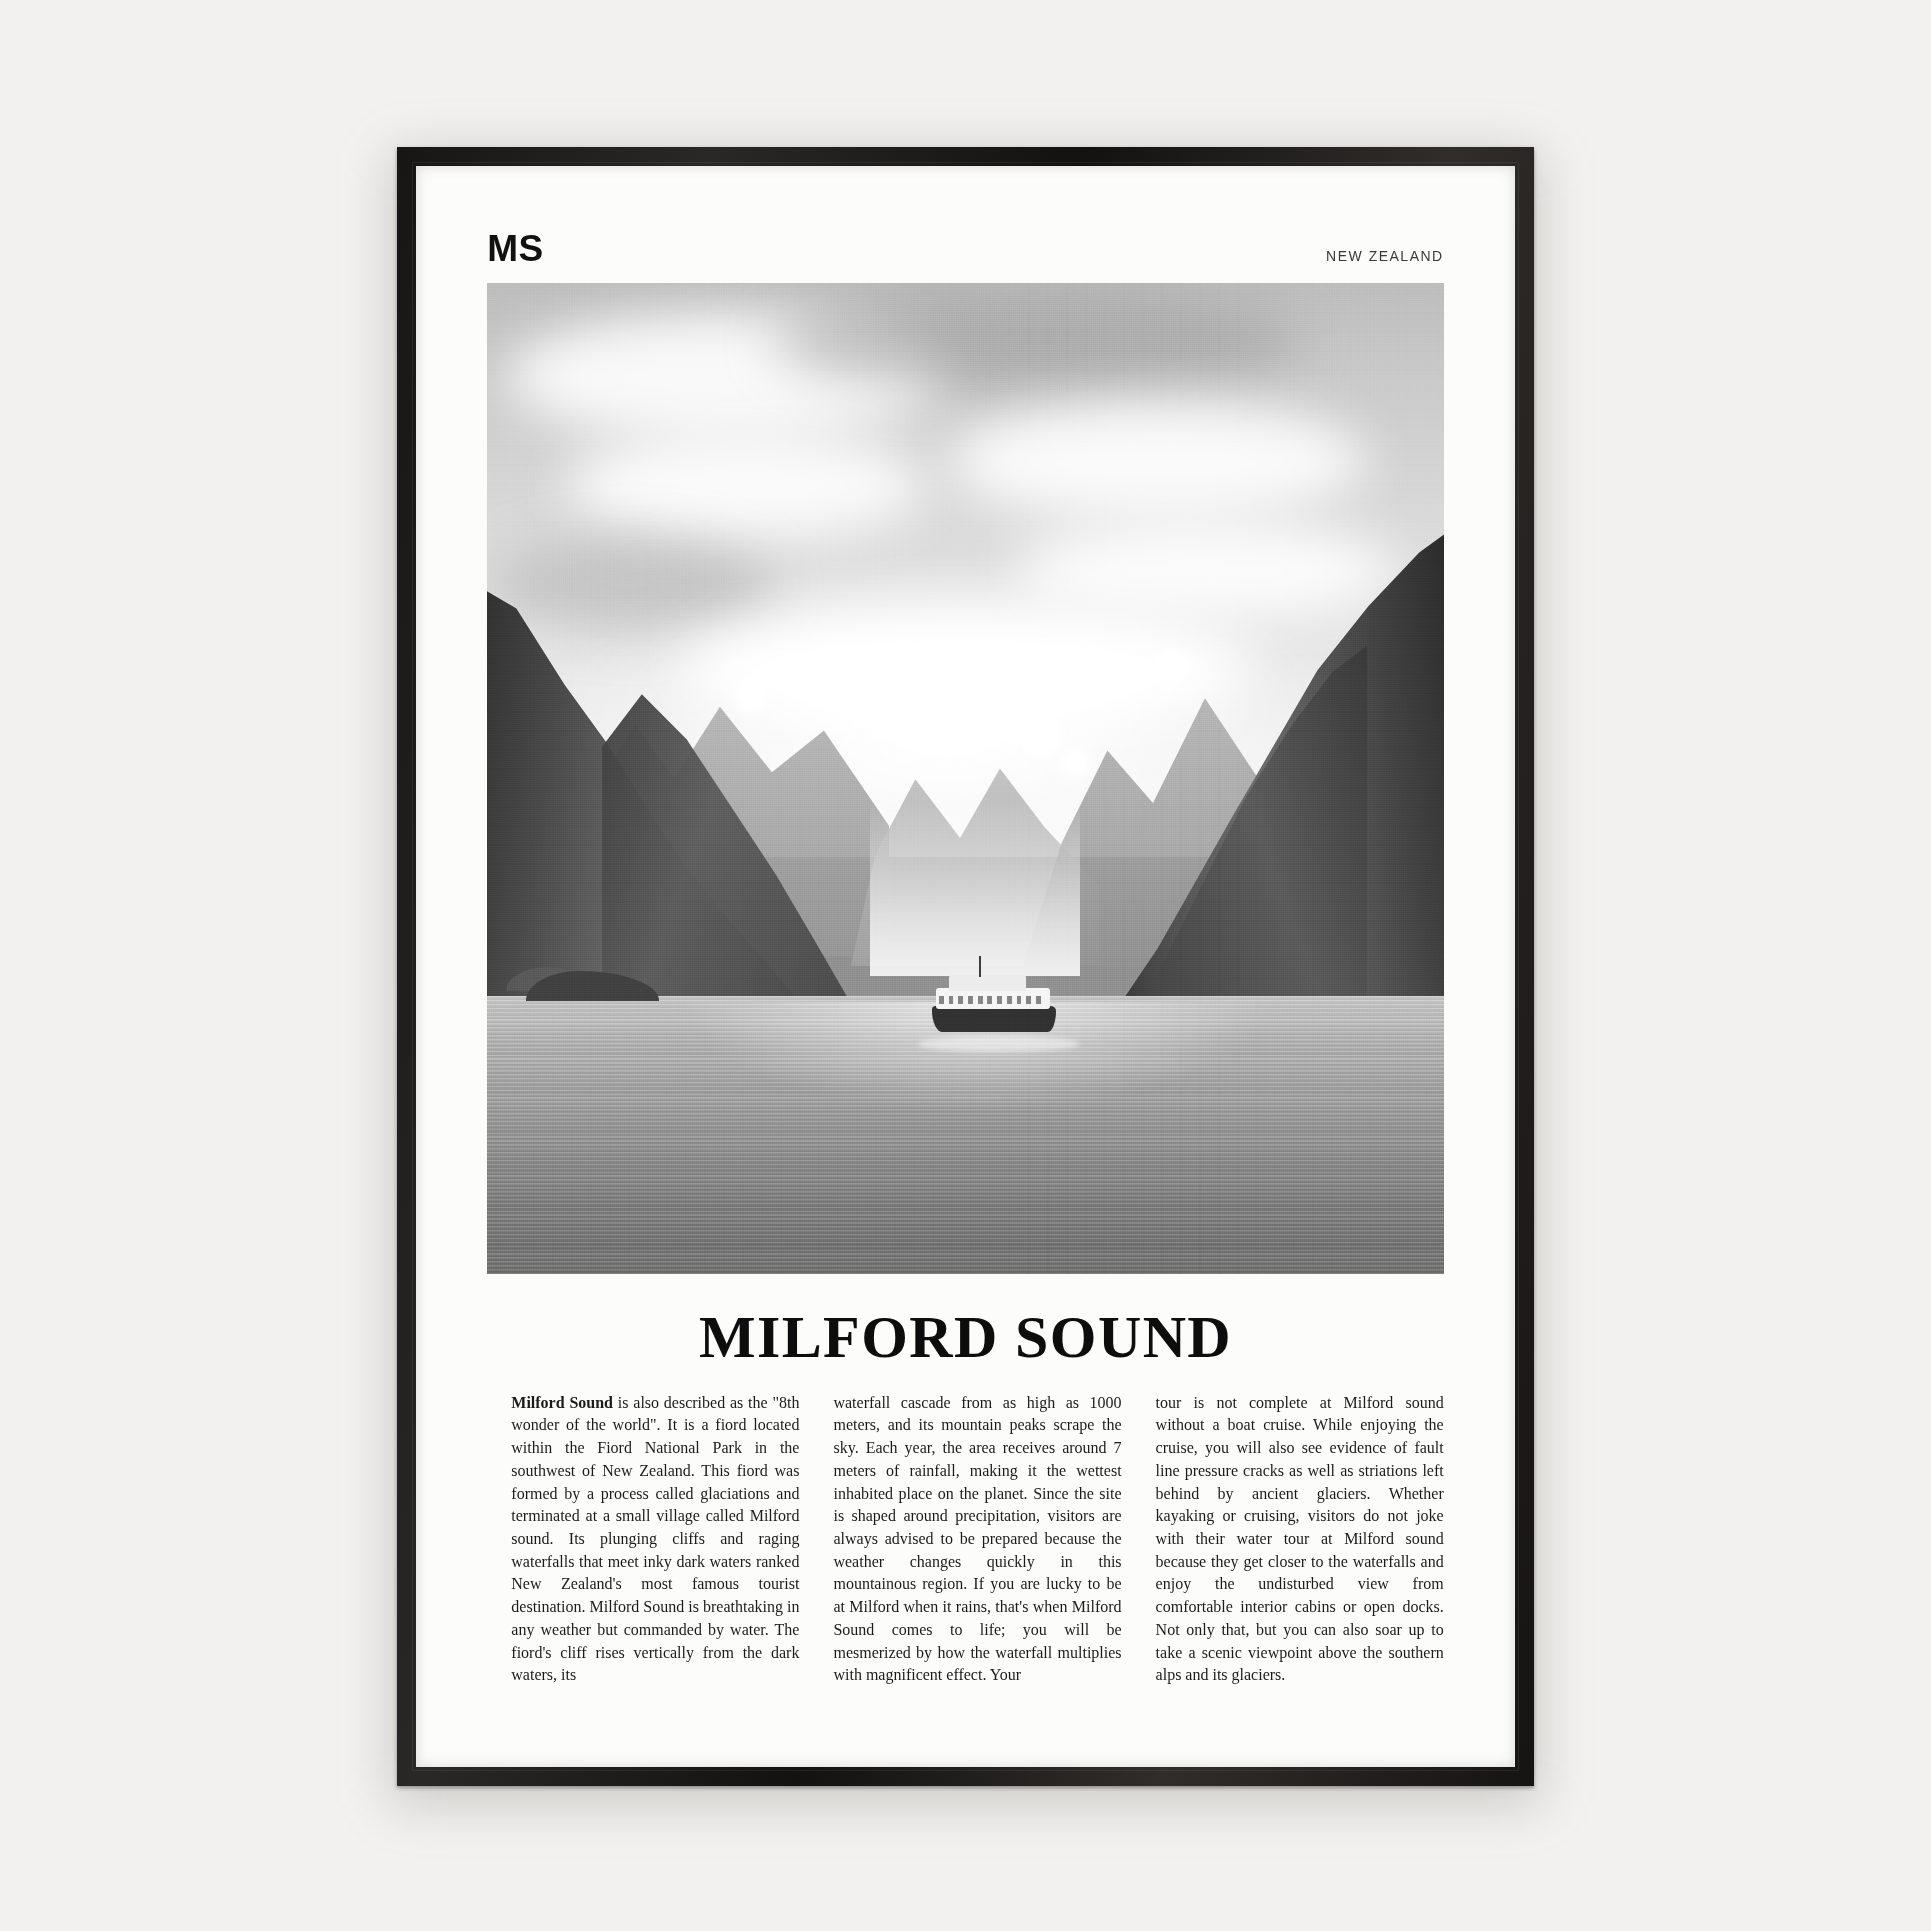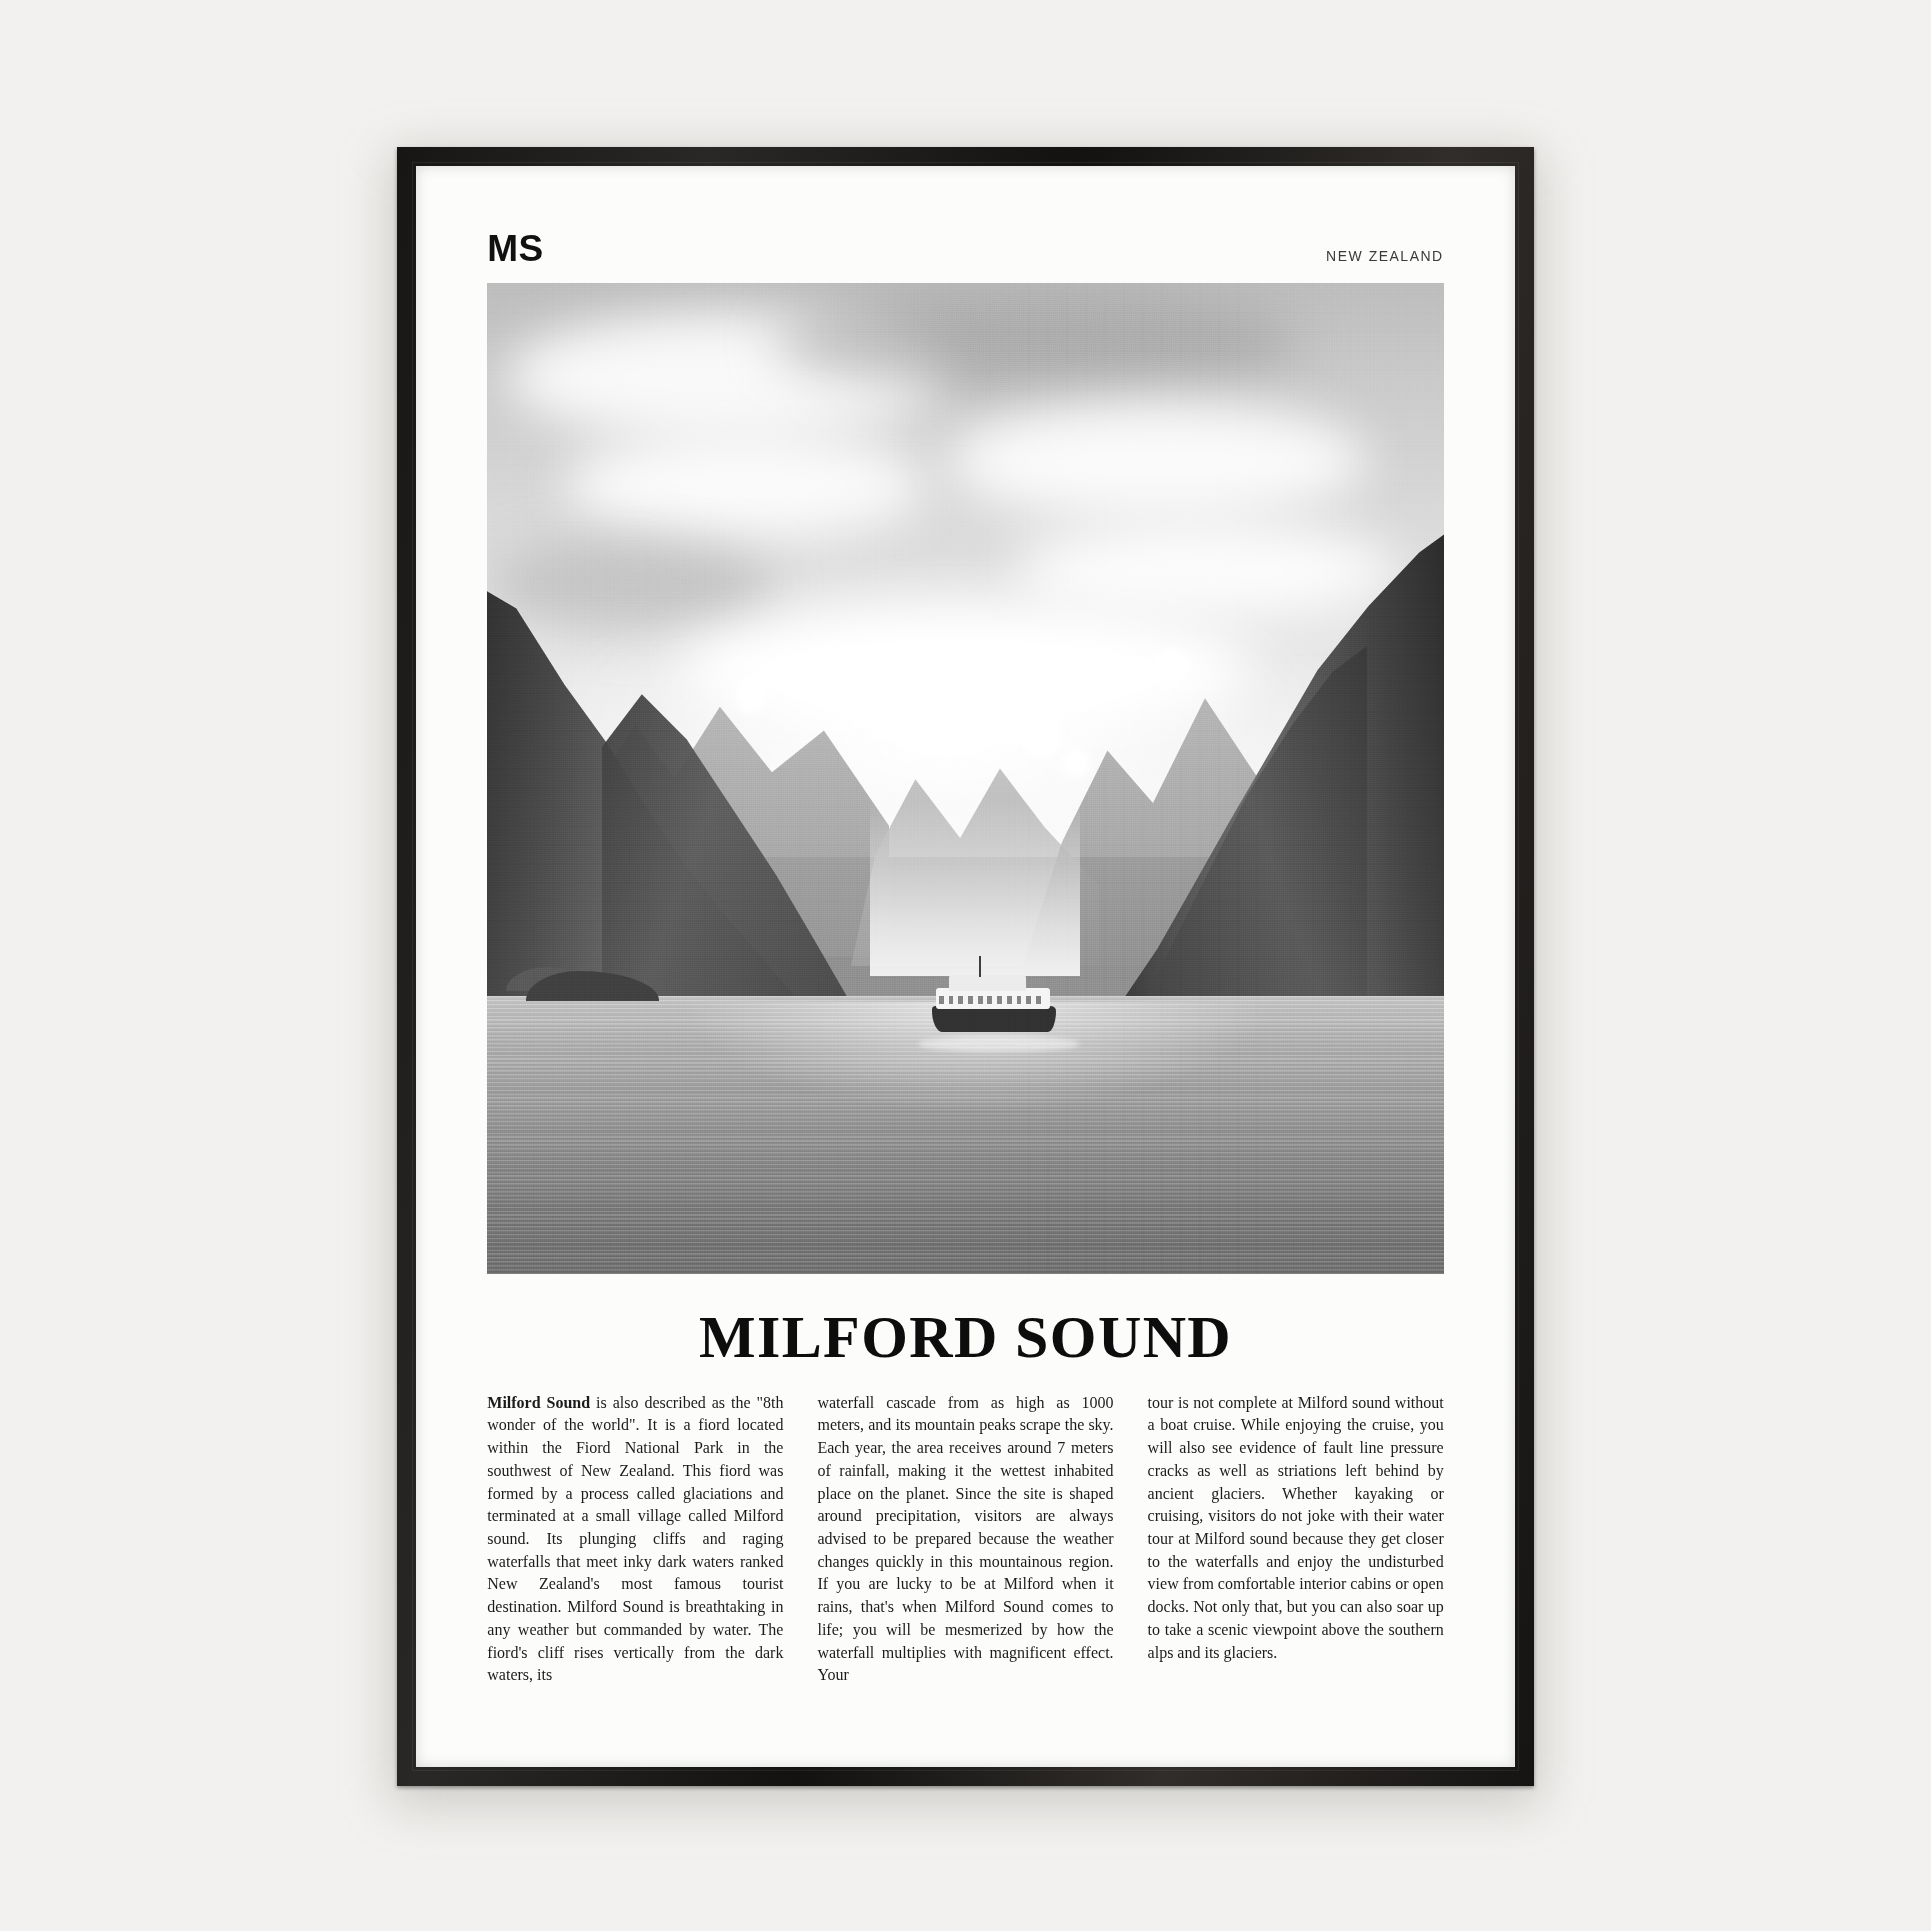--- a/index.html
+++ b/index.html
@@ -291,20 +291,21 @@
     color: #0d0d0d;
     margin-top: 33px;
     margin-bottom: 25px;
     line-height: 1;
   }
 
   
   .columns {
     display: flex;
     gap: 34px;
+    margin-left: 24px;
   }
   .col {
     flex: 1 1 0;
     font-family: "Liberation Serif", serif;
     font-size: 16px;
     line-height: 1.42;
     color: #1b1b1b;
     text-align: justify;
     -webkit-hyphens: auto;
     hyphens: auto;

